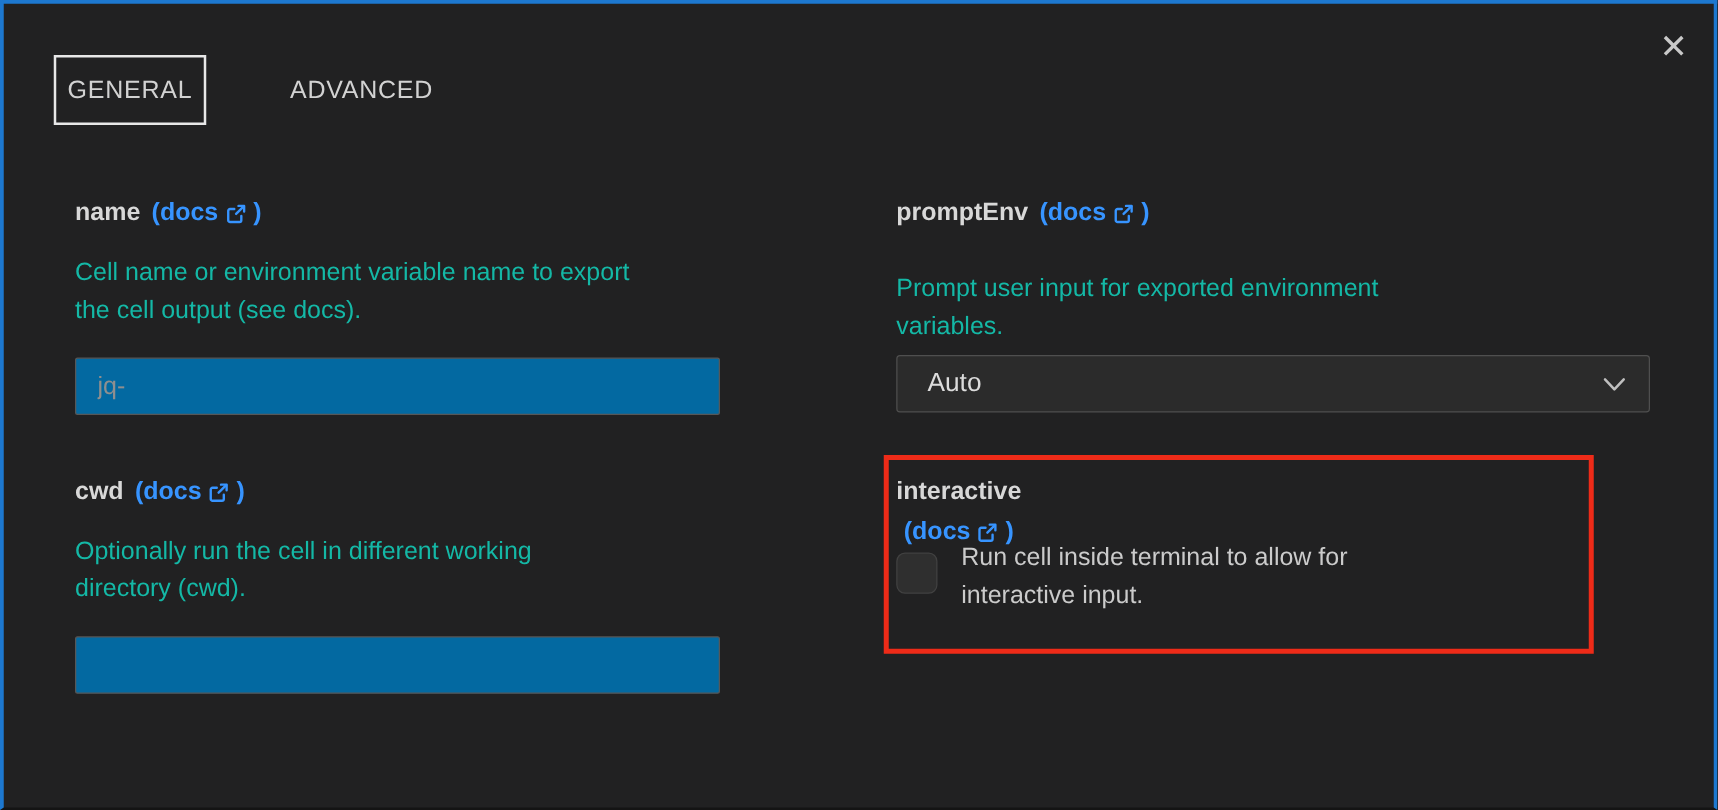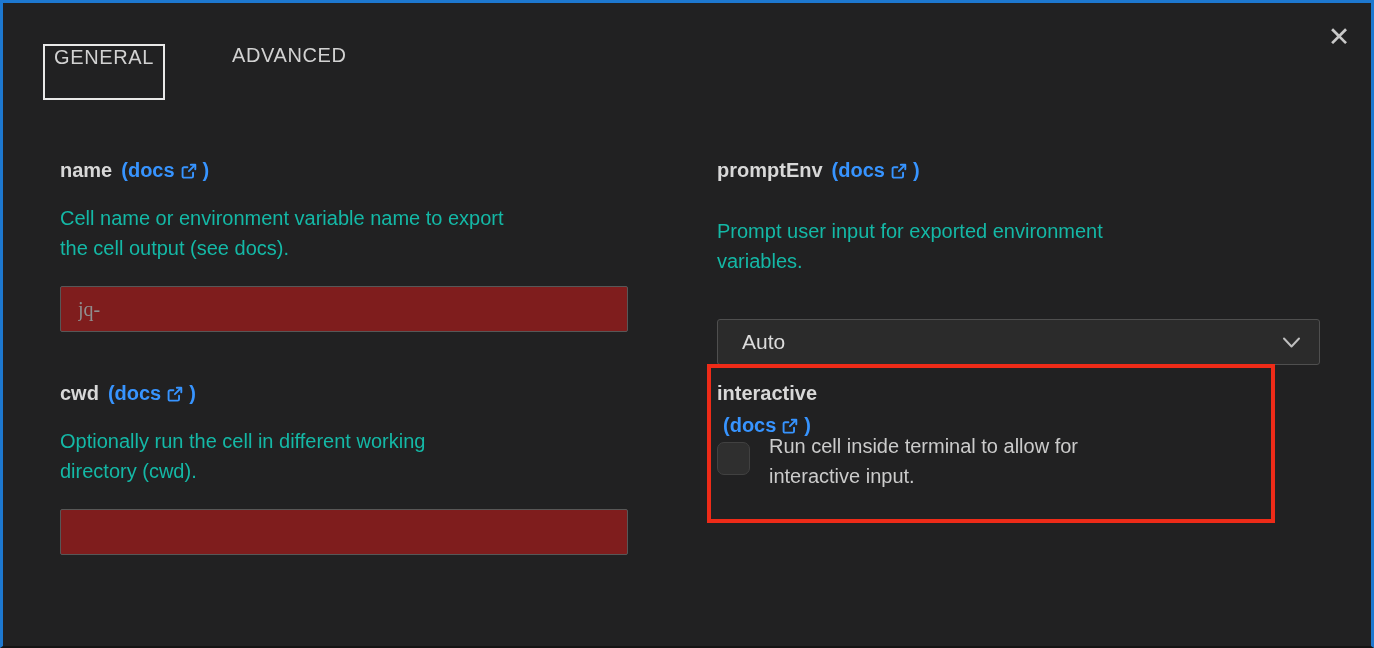--- a/index.html
+++ b/index.html
@@ -19,21 +19,21 @@
   }
 
   .abs { position: absolute; }
 
   
   .tab {
     color: #d2d2d2;
     font-size: 20px;
     letter-spacing: 0.6px;
     display: flex;
-    align-items: flex-start;
+    align-items: center;
     justify-content: center;
     cursor: pointer;
   }
   .tab.selected {
     border: 2px solid #e8e8e8;
   }
 
   
   .close-btn {
     width: 40px; height: 40px;
@@ -65,46 +65,45 @@
   }
   .docs-link svg { display: block; }
 
   .desc {
     font-size: 20px;
     line-height: 30px;
     color: #14b8a6;
   }
 
   .text-input {
-    width: 568px;
+    width: 516px;
     height: 46px;
-    background: #7f1d1d;
+    background: #0369a1;
     border: 1px solid #575757;
     border-radius: 2px;
     color: #d6d6d6;
     font-size: 20px;
     padding: 0 17px;
-    font-family: Liberation Serif, serif;
+    font-family: Liberation Sans, sans-serif;
     outline: none;
   }
   .text-input::placeholder { color: #8f8f8f; opacity: 1; }
 
   .select-box {
     width: 603px;
     height: 46px;
     background: #2b2b2b;
     border: 1px solid #4f4f4f;
     border-radius: 3px;
     display: flex;
     align-items: center;
     padding: 0 18px 0 24px;
     color: #dcdcdc;
     font-size: 21px;
     cursor: pointer;
-    margin-top: 35px;
   }
   .select-box .select-value { flex: 1; }
   .select-box svg { display: block; }
 
   .annotation-box {
     border: 4px solid #ee2b18;
     pointer-events: none;
   }
 
   .checkbox {

